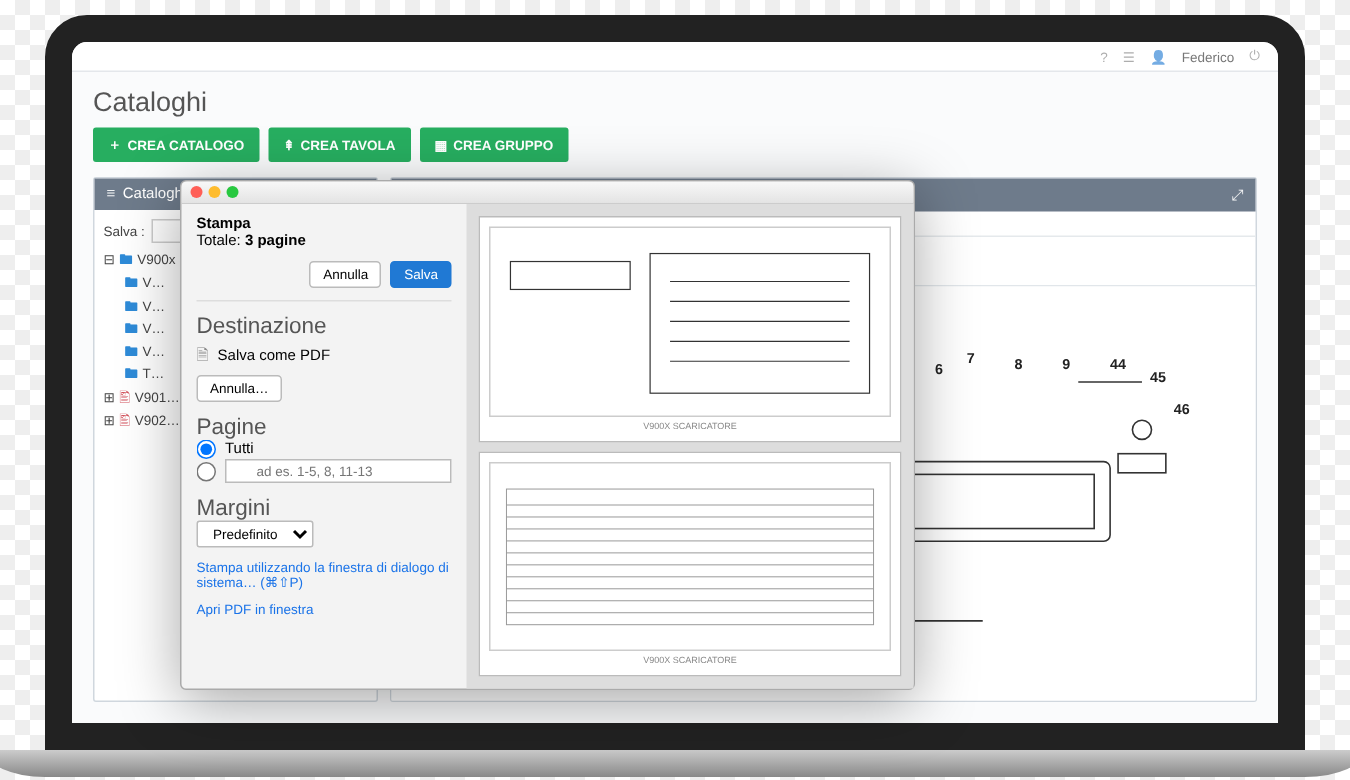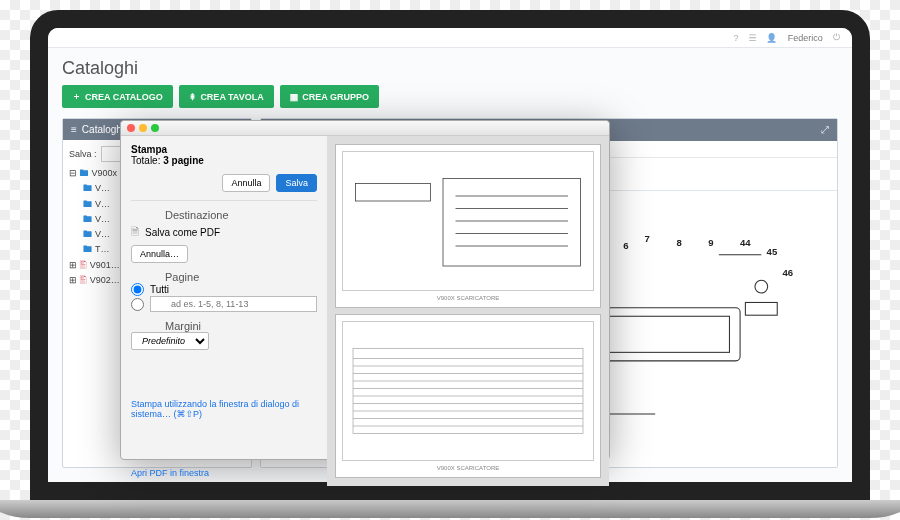--- a/index.html
+++ b/index.html
@@ -44,29 +44,29 @@
   .editor-view { flex:1; background:#fff; position:relative; overflow:hidden; }
   .diagram { position:absolute; inset:0; }
   
   .print-dialog { position:absolute; left:120px; top:120px; width:490px; height:340px;
     background:#f3f3f3; border:1px solid #aaa; border-radius:4px; box-shadow:0 8px 40px rgba(0,0,0,.35);
     display:flex; flex-direction:column; font-size:10px; }
   .pd-title { display:flex; align-items:center; gap:4px; padding:3px 6px; background:linear-gradient(#f8f8f8,#e4e4e4); border-bottom:1px solid #ccc; border-radius:4px 4px 0 0; }
   .dot { width:8px; height:8px; border-radius:50%; }
   .dot.r{background:#ff5f57}.dot.y{background:#febc2e}.dot.g{background:#28c840}
   .pd-body { flex:1; display:flex; }
-  .pd-left { width:206px; padding:8px 10px; display:flex; flex-direction:column; gap:8px; }
+  .pd-left { width:190px; padding:8px 10px; display:flex; flex-direction:column; gap:8px; }
   .pd-row { display:flex; justify-content:flex-end; gap:6px; }
   .btn-sm { padding:3px 8px; font-size:9px; border:1px solid #bbb; border-radius:3px; background:#fff; cursor:pointer; }
   .btn-primary { background:#2079d4; border-color:#2079d4; color:#fff; }
-  .pd-label { font-size:11px; color:#555;margin-left:34px; }
+  .pd-label { font-size:15px; color:#555; }
   .pd-field { display:flex; align-items:center; gap:6px; }
-  .pd-select { border:1px solid #bbb; background:#fff; padding:2px 6px; font-size:9px; border-radius:2px;font-style:italic; }
+  .pd-select { border:1px solid #bbb; background:#fff; padding:2px 6px; font-size:9px; border-radius:2px; }
   .pd-text { border:1px solid #bbb; background:#fff; padding:2px 20px; font-size:9px; width:100%; }
-  .pd-link { color:#1a73e8; font-size:9px; text-decoration:none;margin-top:41px; }
+  .pd-link { color:#1a73e8; font-size:9px; text-decoration:none; }
   .pd-preview { flex:1; background:#ddd; padding:8px; overflow:hidden; display:flex; flex-direction:column; gap:6px; }
   .page { background:#fff; border:1px solid #bbb; flex:1; padding:4px; font-size:6px; color:#666; display:flex; flex-direction:column; }
   .page .thumb { flex:1; border:1px solid #ccc; margin:2px; position:relative; }
   .page-caption { text-align:center; font-size:6px; color:#888; padding:2px; }
   svg { width:100%; height:100%; }
 </style>
 </head>
 <body>
 
 <div class="checker"></div>

